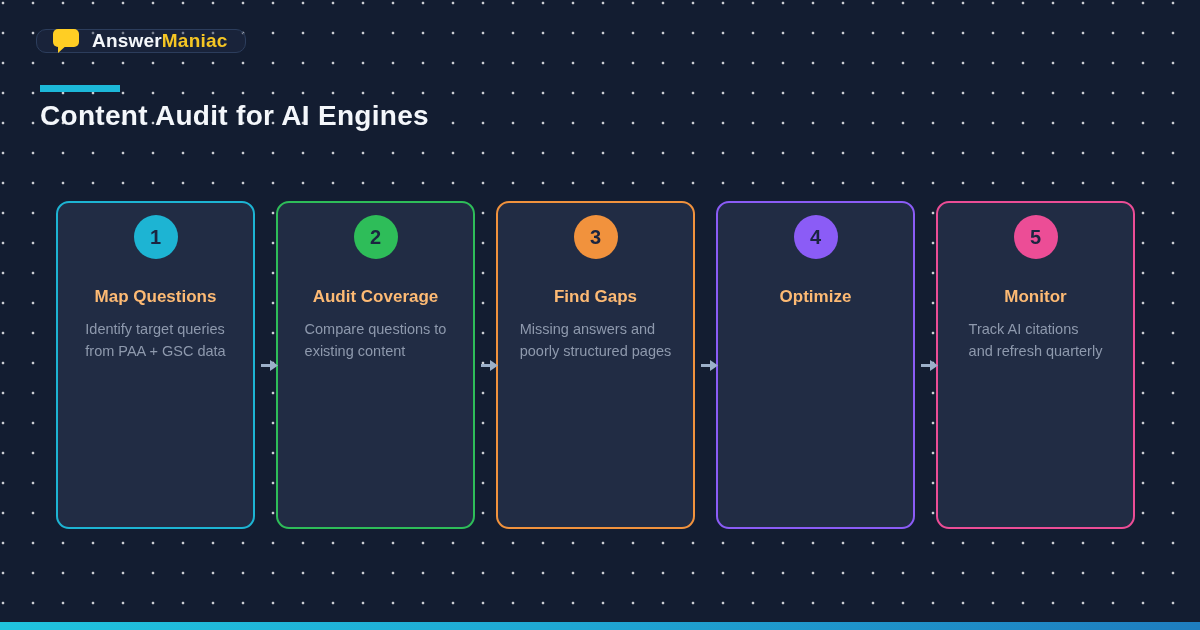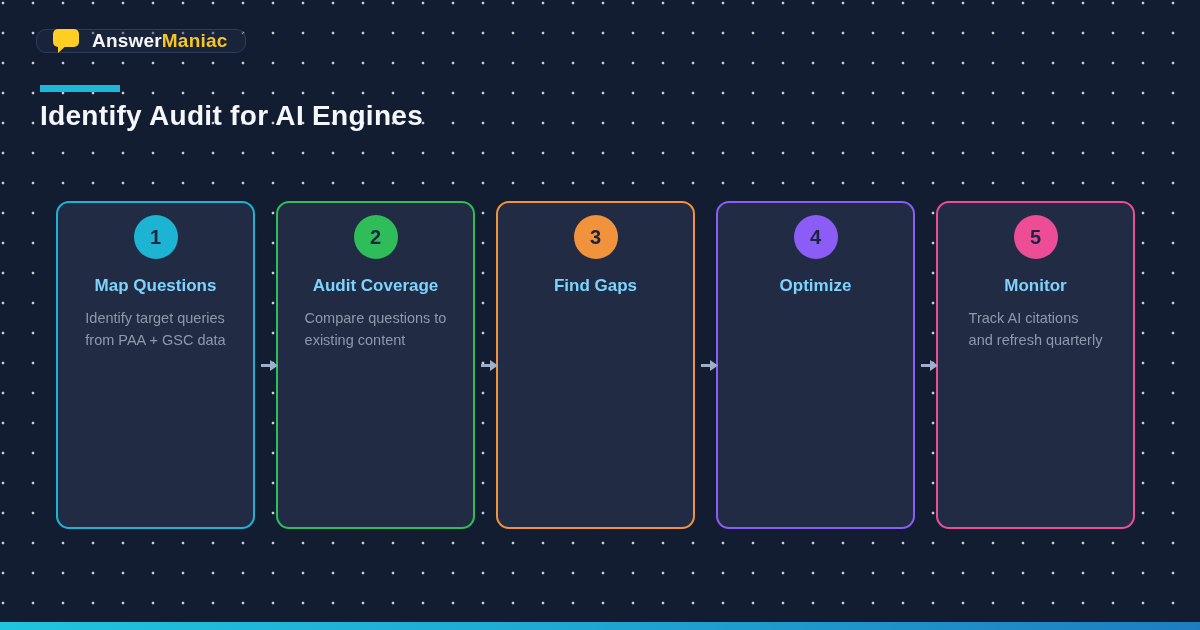--- a/index.html
+++ b/index.html
@@ -64,24 +64,24 @@
     padding: 12px 12px 0 12px;
   }
   .step-badge {
     width: 44px; height: 44px;
     border-radius: 50%;
     display: flex; align-items: center; justify-content: center;
     font-size: 20px; font-weight: 700;
     color: #1b2540;
   }
   .step-title {
-    margin-top: 17px;
+    margin-top: 28px;
     font-size: 17px;
     font-weight: 700;
-    color: #7dd3fc;
+    color: #fdba74;
     text-align: center;
   }
   .step-description {
     margin-top: 11px;
     font-size: 14.5px;
     line-height: 22px;
     color: #8e99ad;
     text-align: left;
     white-space: pre-line;
   }
@@ -110,41 +110,43 @@
 
 <div class="logo-chip">
   <svg width="30" height="27" viewBox="0 0 30 27">
     <rect x="2" y="1" width="26" height="18" rx="5" fill="#ffce24"></rect>
     <polygon points="7,16 7,25 17,16" fill="#ffce24"></polygon>
   </svg>
   <span class="logo-text"><span>Answer</span><span class="brand-second">Maniac</span></span>
 </div>
 
 <div class="accent-bar"></div>
-<h1 class="page-title">Identify Audit for AI Engines</h1>
+<h1 class="page-title">Content Audit for AI Engines</h1>
 
 <div class="steps-row">
 
   <div class="step-card" style="border-color: rgb(29, 180, 211);">
     <div class="step-badge" style="background-color: rgb(29, 180, 211);">1</div>
     <div class="step-title">Map Questions</div>
     <div class="step-description">Identify target queries
 from PAA + GSC data</div>
   </div>
 
   <div class="step-card" style="border-color: rgb(46, 189, 89);">
     <div class="step-badge" style="background-color: rgb(46, 189, 89);">2</div>
     <div class="step-title">Audit Coverage</div>
     <div class="step-description">Compare questions to
 existing content</div>
   </div>
 
   <div class="step-card" style="border-color: rgb(241, 146, 61);">
     <div class="step-badge" style="background-color: rgb(241, 146, 61);">3</div>
     <div class="step-title">Find Gaps</div>
+    <div class="step-description">Missing answers and
+poorly structured pages</div>
   </div>
 
   <div class="step-card" style="border-color: rgb(139, 92, 246);">
     <div class="step-badge" style="background-color: rgb(139, 92, 246);">4</div>
     <div class="step-title">Optimize</div>
   </div>
 
   <div class="step-card" style="border-color: rgb(236, 77, 150);">
     <div class="step-badge" style="background-color: rgb(236, 77, 150);">5</div>
     <div class="step-title">Monitor</div>

